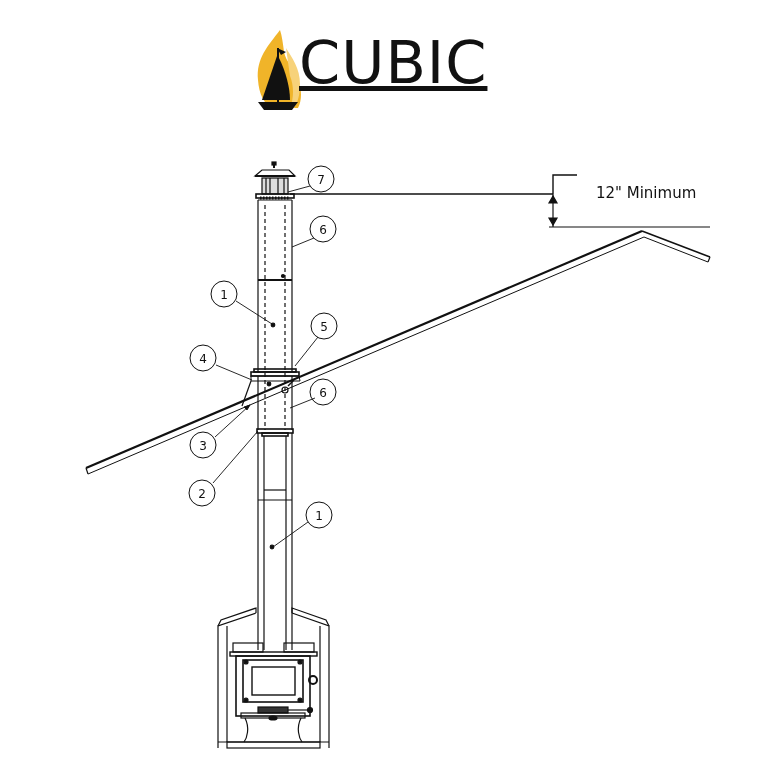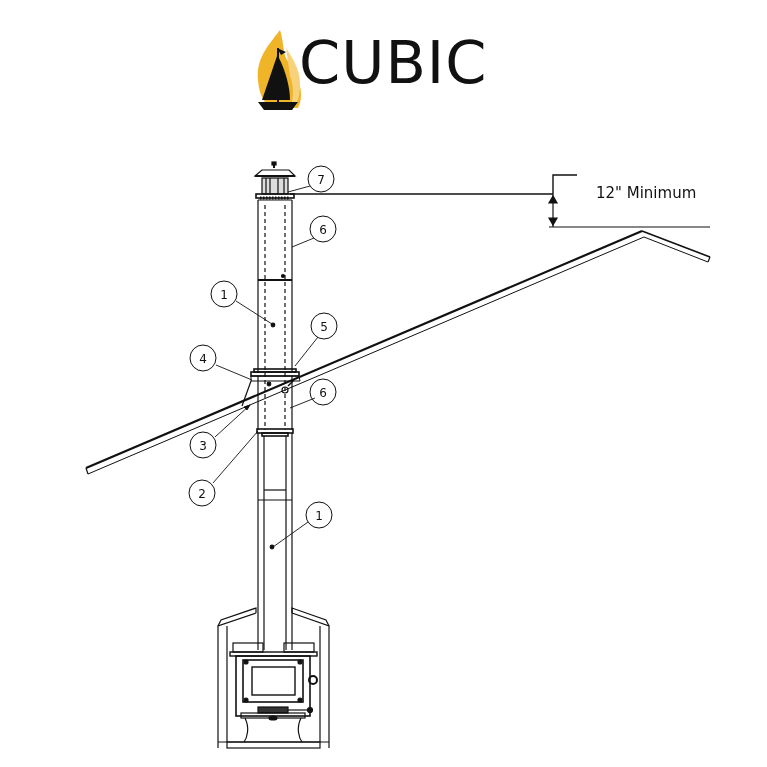--- a/index.html
+++ b/index.html
@@ -1,18 +1,18 @@
 <!DOCTYPE html>
 <html><head>
 <meta charset="utf-8">
 <style>
   html, body { margin: 0; padding: 0; background: #ffffff; }
   body { width: 767px; height: 767px; position: relative; overflow: hidden; font-family: "DejaVu Sans", sans-serif; }
   #logo { position: absolute; left: 250px; top: 28px; width: 250px; height: 86px; }
-  #logo-text { position: absolute; left: 299px; top: 33px; font-family: "DejaVu Sans", sans-serif; font-size: 59px; font-weight: 500; letter-spacing: 1px; color: #111; line-height: 1; }
+  #logo-text { position: absolute; left: 299px; top: 33px; font-family: "DejaVu Sans", sans-serif; font-size: 59px; font-weight: 500; letter-spacing: 1px; color: #111; line-height: 1; text-decoration: underline; }
   #diagram { position: absolute; left: 0; top: 0; }
   .callout-num { font-family: "DejaVu Sans", sans-serif; font-size: 12px; fill: #111; }
   #dim-label { position: absolute; left: 596px; top: 184px; font-family: "DejaVu Sans", sans-serif; font-size: 15px; color: #111; white-space: nowrap; }
 </style>
 </head>
 <body>
 
 <svg id="logo" viewBox="0 0 250 86" width="250" height="86">
   <g>
     <path d="M30 2 C18 18 6 30 8 52 C9 66 14 76 22 80 L48 80 C52 72 52 62 48 52 C44 40 36 34 34 24 C33 16 32 8 30 2 Z" fill="#f0b429"></path>

